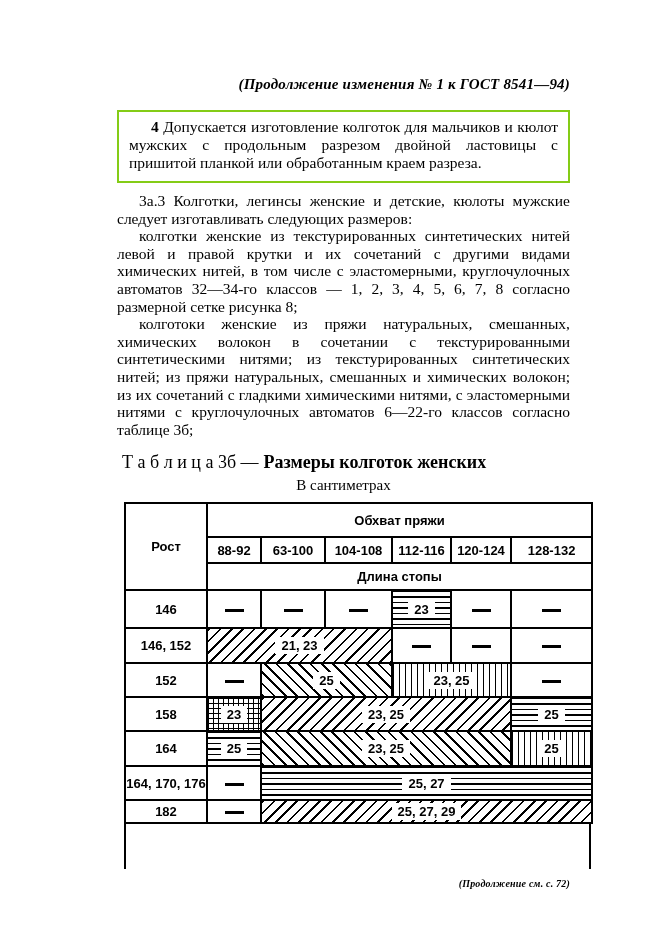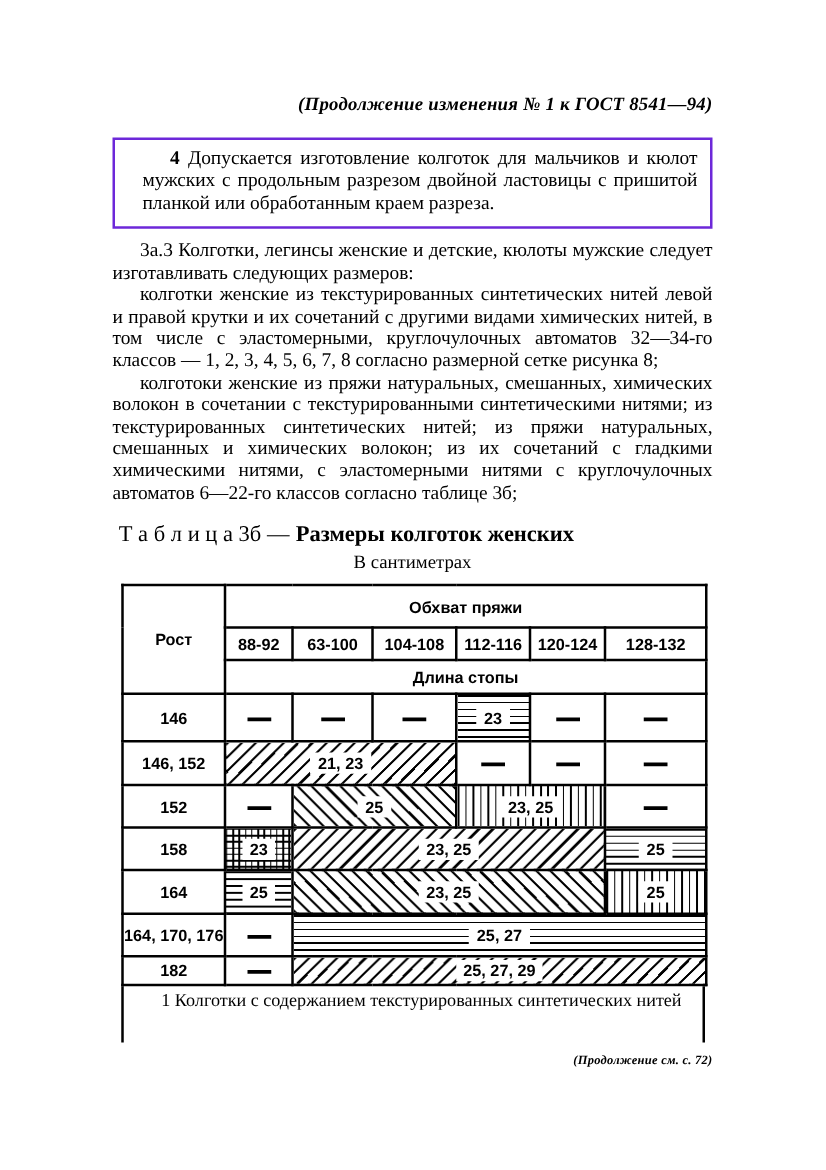--- a/index.html
+++ b/index.html
@@ -3,30 +3,30 @@
 <meta charset="utf-8">
 <style>
   html,body{margin:0;padding:0;}
   body{
     width:661px;height:936px;background:#ffffff;color:#000;
     font-family:"Liberation Serif", serif;
     -webkit-font-smoothing:antialiased;
     overflow:hidden;
   }
   .page{position:relative;width:661px;height:936px;}
-  .content{padding:76px 91px 0 90px;}
+  .content{padding:76px 91px 0 90px;margin-left:27px;}
 
   .header-note{
     font-style:italic;font-weight:bold;font-size:15px;text-align:right;
     letter-spacing:.2px;
   }
 
   .boxed-clause{
-    margin-top:17px;border:2px solid #6d28d9;
-    padding:6px 10px 9px 22px;
+    margin-top:17px;border:2px solid #84cc16;
+    padding:6px 10px 9px 10px;
   }
   .boxed-clause p{
     margin:0;font-size:15.5px;line-height:18px;text-align:justify;
     text-indent:22px;
   }
   .clause-num{font-weight:bold;}
 
   .bodytext{margin-top:9px;}
   .bodytext p{
     margin:0;font-size:15.5px;line-height:17.6px;text-align:justify;
@@ -171,19 +171,18 @@
 
         <tr style="height:23px">
           <td>182</td>
           <td><span class="dash"></span></td>
           <td class="hatch p-df" colspan="5"><span class="cell-label">25, 27, 29</span></td>
         </tr>
       </tbody>
     </table>
 
     <div class="notes-box">
-      <p class="notes-item">1 Колготки с содержанием текстурированных синтетических нитей</p>
     </div>
 
     <div class="footer-note">(Продолжение см. с. 72)</div>
 
   </div>
 </div>
 
 </body></html>

